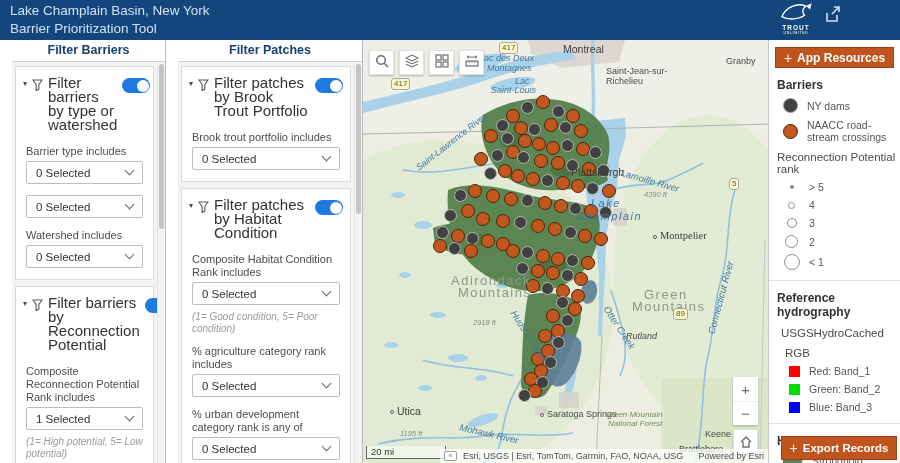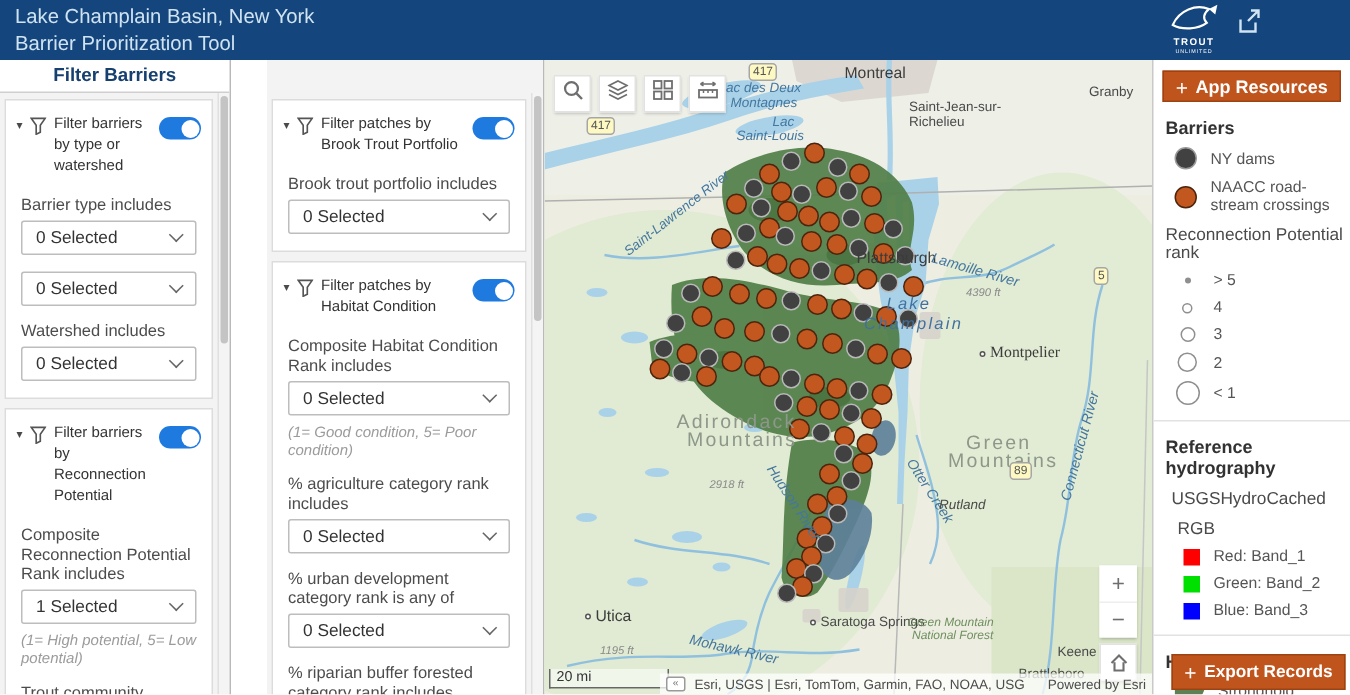--- a/index.html
+++ b/index.html
@@ -10,33 +10,33 @@
   
   #header{position:absolute;left:0;top:0;width:900px;height:40px;background:#14457c;color:#cfe3f2;z-index:30}
   #header .titles{position:absolute;left:10px;top:2px;line-height:18px;font-size:13.5px}
   #tu-logo{position:absolute;right:80px;top:1px;width:48px;text-align:center;color:#fff}
   #tu-logo .tu-name{font-size:6.5px;font-weight:bold;letter-spacing:1px;line-height:6px}
   #tu-logo .tu-sub{font-size:3.6px;letter-spacing:.6px;line-height:5px}
   #share-btn{position:absolute;right:58px;top:6px;width:18px;height:18px;cursor:pointer}
 
   
   .panel{position:absolute;top:40px;bottom:0;background:#f3f3f3;border-right:1px solid #b9b9b9;overflow:hidden}
-  #panel-barriers{left:0;width:154px}
+  #panel-barriers{left:12px;width:154px}
   #panel-patches{left:178px;width:185px}
   .panel-title{height:22px;line-height:21px;background:#fff;border-bottom:1px solid #cfcfcf;
     text-align:center;font-weight:bold;font-size:12.5px;color:#16406f}
   .panel-body{position:absolute;left:0;right:8px;top:22px;bottom:0;overflow:hidden}
   .pscroll{position:absolute;right:0;top:22px;bottom:0;width:8px;background:#f4f4f4;border-left:1px solid #e0e0e0}
   .pthumb{position:absolute;left:1px;top:2px;width:5px;background:#c4c4c4;border-radius:3px}
 
   .sec{background:#fff;border:1px solid #dcdcdc;margin:4px 3px 6px}
   .sec-head{display:flex;align-items:flex-start;padding:9px 7px 5px;gap:5px}
   .caret{font-size:8px;color:#4a4a4a;margin-top:3px;cursor:pointer}
   .funnel{margin-top:1px;flex:none}
-  .sec-title{flex:1;font-size:10px;color:#333;line-height:14px}
+  .sec-title{flex:1;font-size:15px;color:#333;line-height:14px}
   .toggle{width:28px;height:15px;border-radius:8px;background:#1f7ae0;position:relative;flex:none;margin-top:2px;cursor:pointer}
   .toggle::after{content:"";position:absolute;right:1.5px;top:1.5px;width:12px;height:12px;border-radius:50%;background:#fff}
   .field-label{font-size:11px;color:#4c4c4c;margin:8px 10px 3px;line-height:13px}
   .select{height:23px;border:1px solid #bdbdbd;border-radius:2px;background:#fff;display:flex;align-items:center;
     justify-content:space-between;padding:0 9px;margin:2px 10px 11px;font-size:11.5px;color:#333;cursor:pointer}
   .chev{width:7px;height:7px;border-right:1.5px solid #666;border-bottom:1.5px solid #666;
     transform:rotate(45deg);margin-top:-4px;flex:none}
   .hint{font-style:italic;font-size:10px;color:#9b9b9b;margin:-5px 10px 10px;line-height:12px}
 
   
@@ -161,20 +161,21 @@
           </div>
           <div class="hint">(1= High potential, 5= Low potential)</div>
           <div class="field-label">Trout community category rank includes</div>
         </div>
       </div>
     <div class="pscroll">
         <div class="pthumb" style="height:165px"></div>
       </div>
   </div>
   <div class="panel" id="panel-patches">
+    <div class="panel-title">Filter Patches</div>
     <div class="panel-body" id="pb-patches">
         <div class="sec">
           <div class="sec-head">
             <span class="caret">▾</span>
             <span class="funnel"><svg width="11" height="12" viewBox="0 0 12 13">
                 <path d="M1 1 H11 L7.5 6 V11 L4.5 12.5 V6 Z" fill="none" stroke="#555" stroke-width="1.2"></path>
               </svg></span>
             <span class="sec-title">Filter patches by Brook Trout Portfolio</span>
             <div class="toggle"></div>
           </div>

